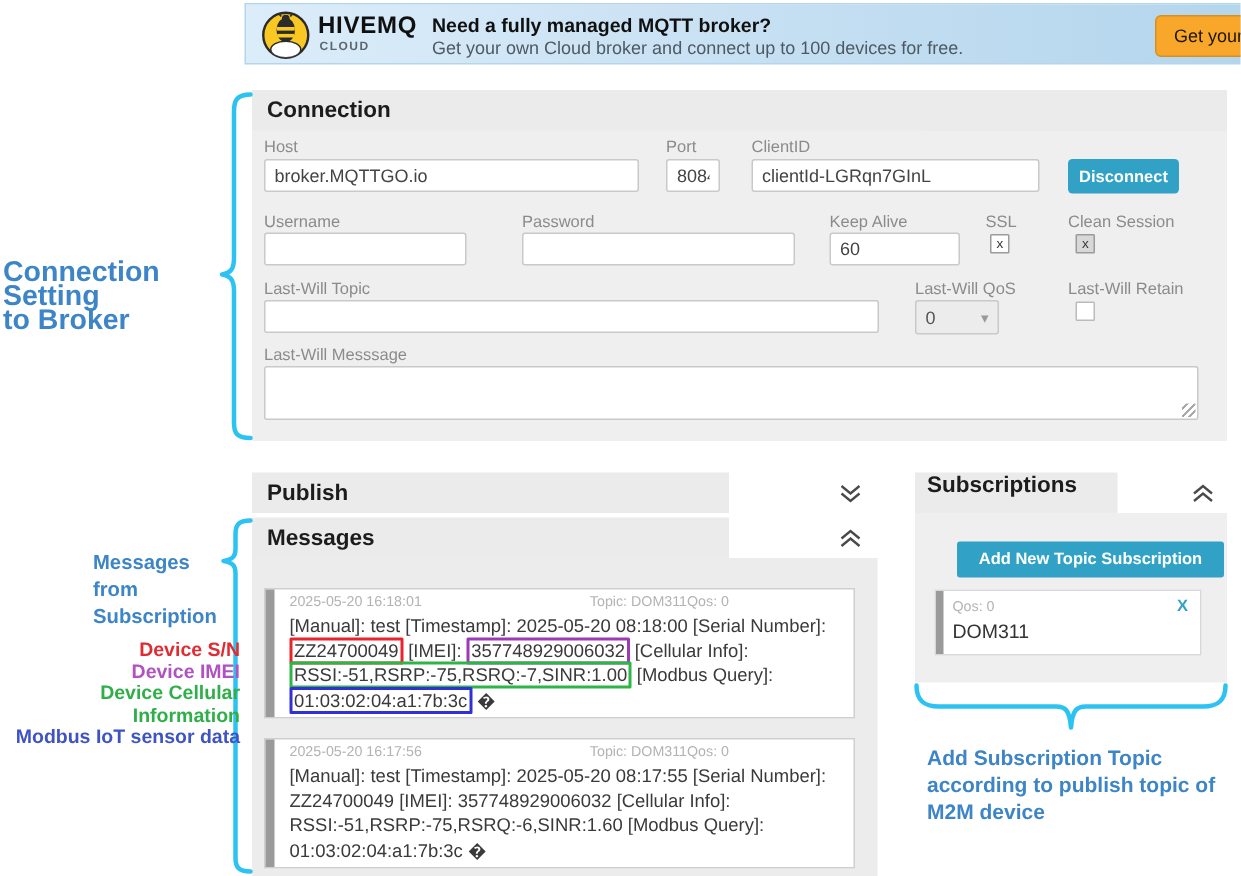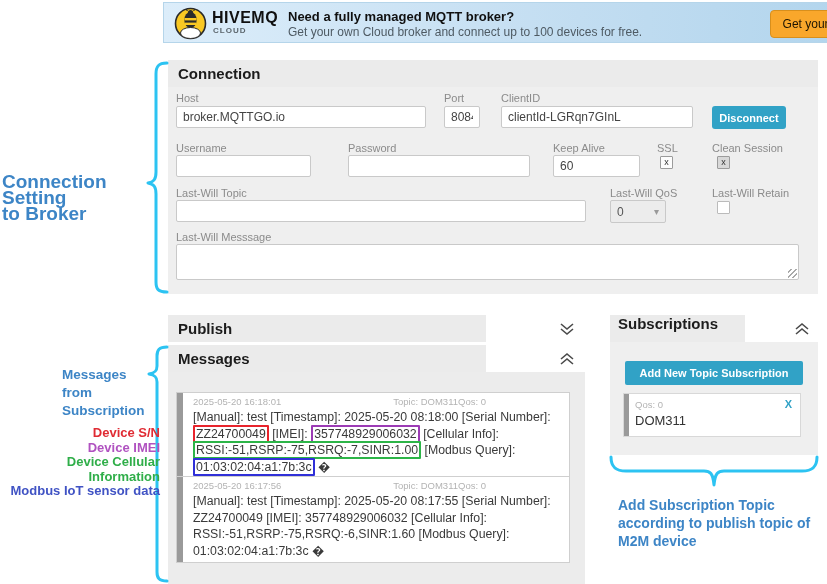--- a/index.html
+++ b/index.html
@@ -78,21 +78,21 @@
   .hl-red{border-color:var(--box-red);}
   .hl-purple{border-color:var(--box-purple);}
   .hl-green{border-color:var(--box-green);}
   .hl-blue{border-color:var(--box-blue);}
 
   #subscriptions-section{left:610px;top:315px;width:208px;height:140px;}
   #subs-header .gray-part{position:absolute;left:0;top:0;width:135px;height:27px;background:#ebebeb;}
   #subs-header .panel-title{position:absolute;left:8px;top:0;font-size:15px;}
   #subs-chevron{position:absolute;right:8px;top:7px;}
   #subs-body{position:absolute;left:0;top:27px;width:208px;height:113px;background:#efefef;}
-  #add-sub-btn{position:absolute;left:15px;top:19px;width:178px;height:24px;
+  #add-sub-btn{position:absolute;left:28px;top:19px;width:178px;height:24px;
     background:var(--teal-button);border:none;border-radius:2px;color:#fff;
     font-weight:bold;font-size:11px;font-family:"Liberation Sans",sans-serif;}
   #sub-card{position:absolute;left:13px;top:51px;width:178px;height:44px;background:#fff;
     border:1px solid #d8d8d8;box-sizing:border-box;}
   #sub-card .side-bar{position:absolute;left:0;top:0;bottom:0;width:5px;background:#9a9a9a;}
   #sub-qos{position:absolute;left:11px;top:5px;font-size:9.5px;color:#b3b3b3;}
   #sub-remove{position:absolute;right:8px;top:4px;font-size:11px;font-weight:bold;color:var(--teal-button);cursor:pointer;}
   #sub-topic{position:absolute;left:11px;top:19px;font-size:13px;color:#333;}
 
   
@@ -220,21 +220,21 @@
     <div class="msg-card" style="top:20px;">
       <div class="side-bar"></div>
       <div class="msg-meta">
         <span class="m-time">2025-05-20 16:18:01</span>
         <span class="m-topic">Topic: DOM311</span>
         <span class="m-qos">Qos: 0</span>
       </div>
       <div class="msg-body"><span>[Manual]: test [Timestamp]: 2025-05-20 08:18:00 [Serial Number]: </span><span class="hl hl-red">ZZ24700049</span><span> [IMEI]: </span><span class="hl hl-purple">357748929006032</span><span> [Cellular Info]: </span><span class="hl hl-green">RSSI:-51,RSRP:-75,RSRQ:-7,SINR:1.00</span><span> [Modbus Query]: </span><span class="hl hl-blue">01:03:02:04:a1:7b:3c</span><span> �</span></div>
     </div>
 
-    <div class="msg-card" style="top:104px;">
+    <div class="msg-card" style="top:120px;">
       <div class="side-bar"></div>
       <div class="msg-meta">
         <span class="m-time">2025-05-20 16:17:56</span>
         <span class="m-topic">Topic: DOM311</span>
         <span class="m-qos">Qos: 0</span>
       </div>
       <div class="msg-body">[Manual]: test [Timestamp]: 2025-05-20 08:17:55 [Serial Number]: ZZ24700049 [IMEI]: 357748929006032 [Cellular Info]: RSSI:-51,RSRP:-75,RSRQ:-6,SINR:1.60 [Modbus Query]: 01:03:02:04:a1:7b:3c �</div>
     </div>
 
   </div>

